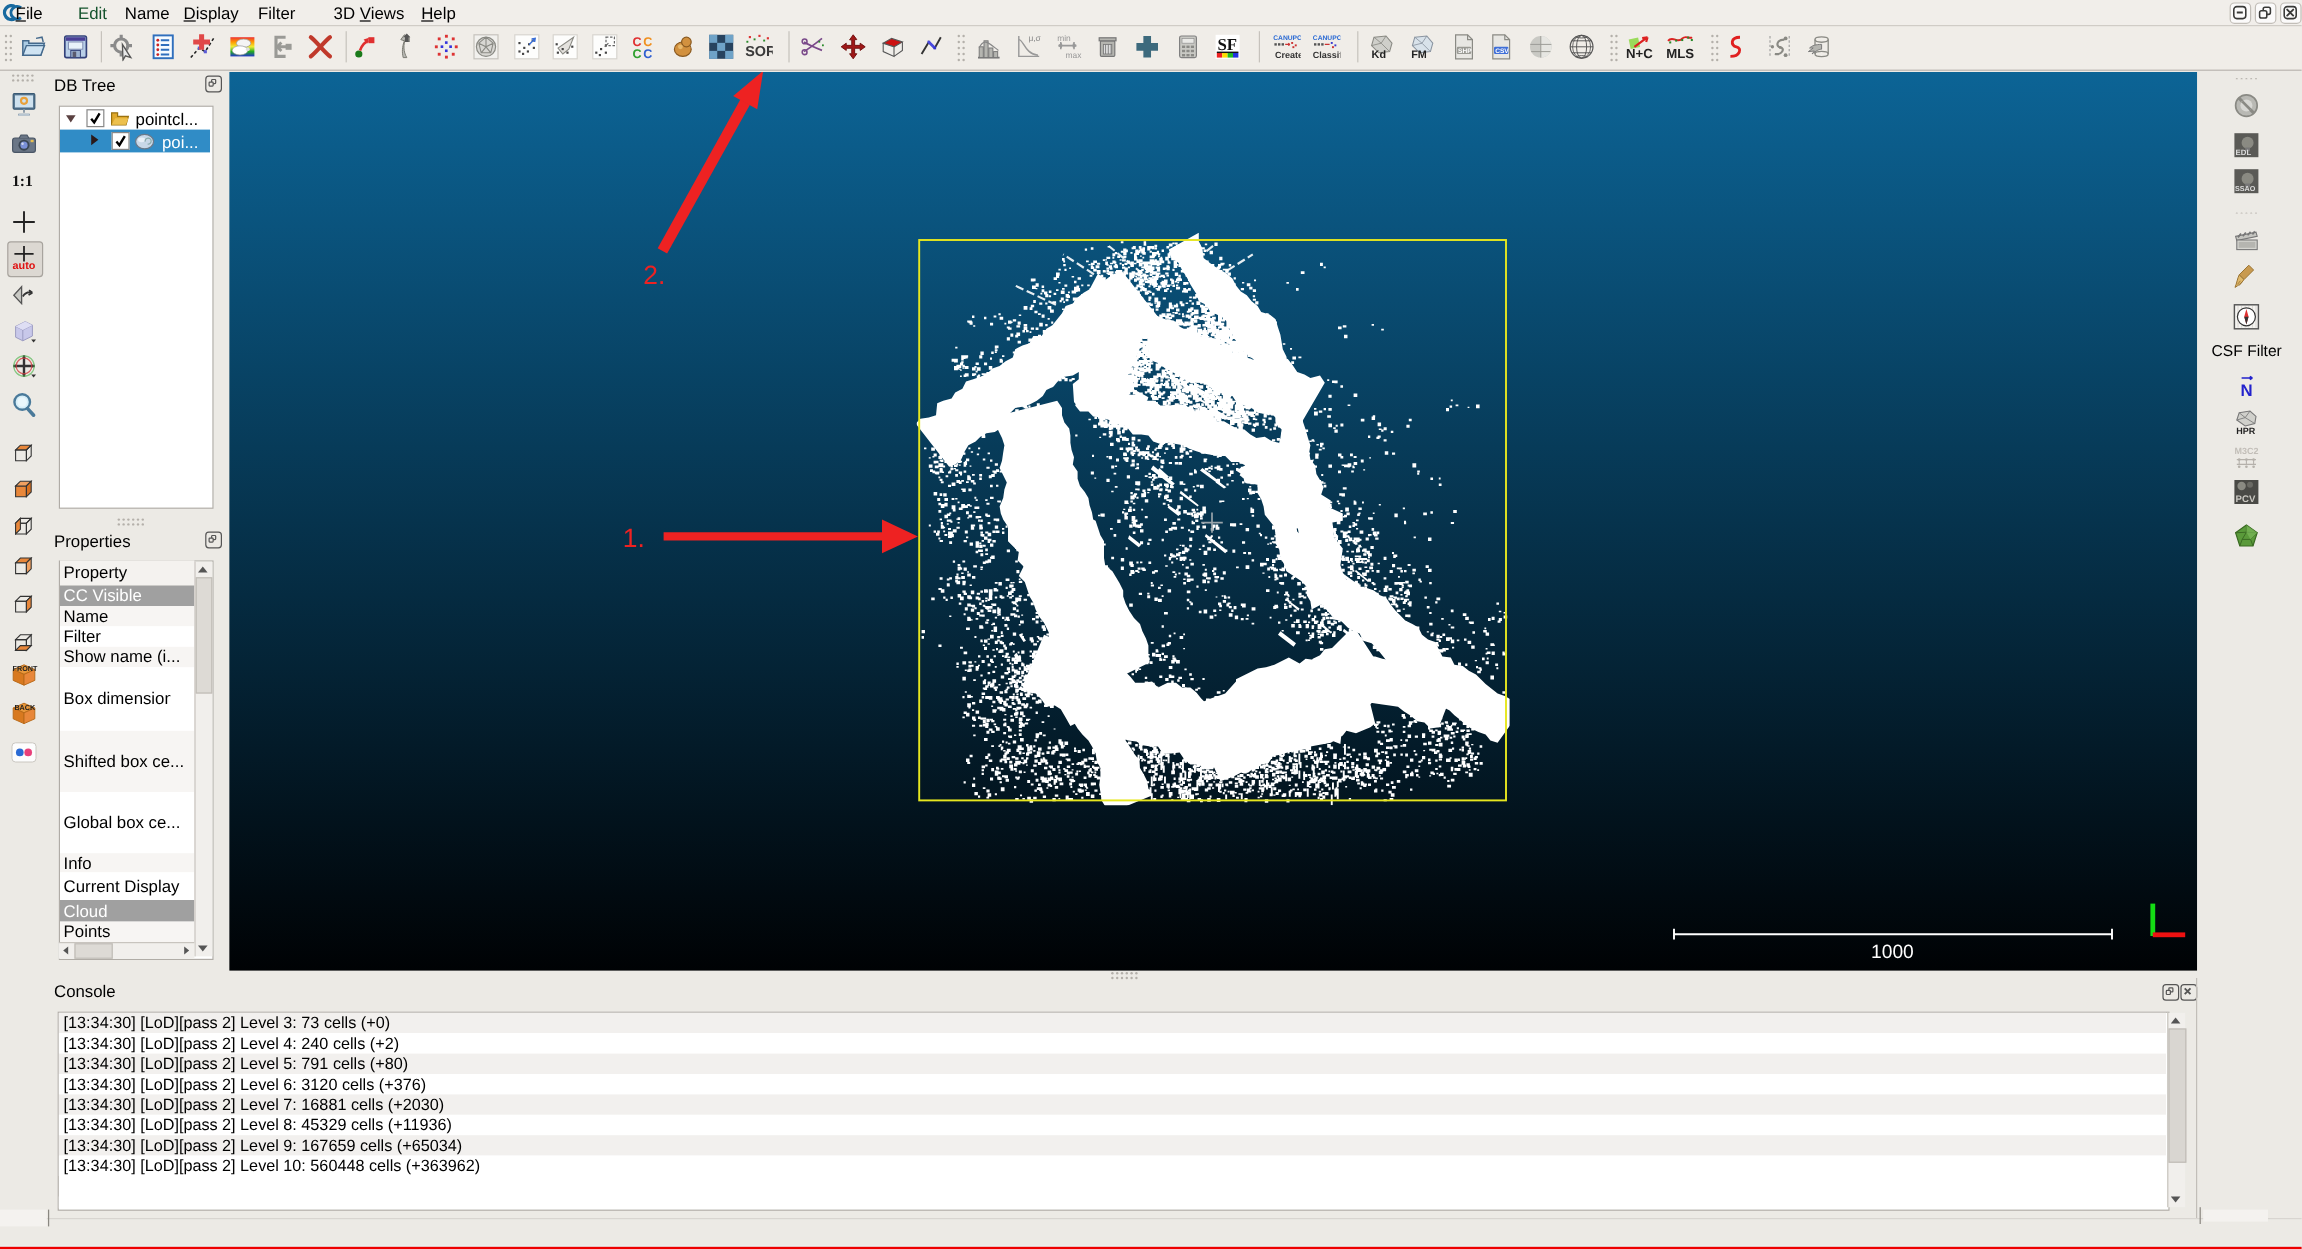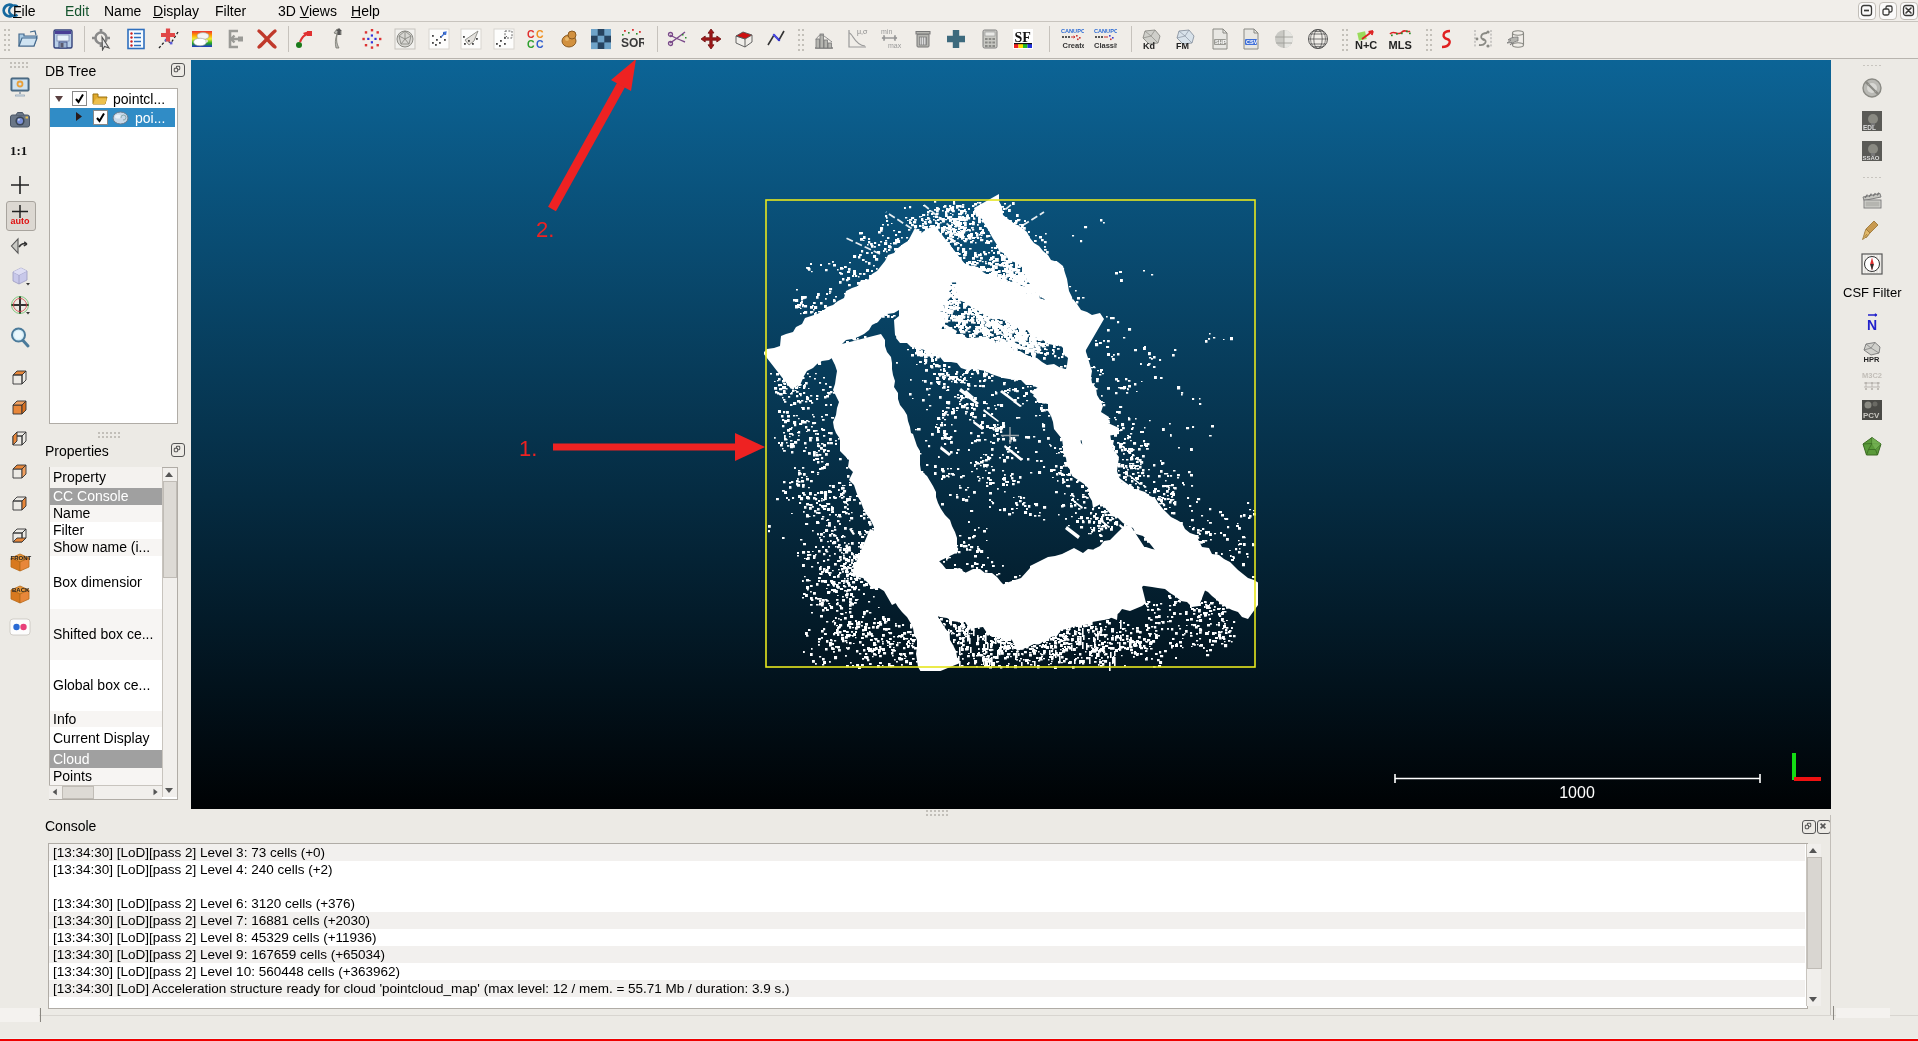--- a/index.html
+++ b/index.html
@@ -590,21 +590,21 @@
       <svg style="position:absolute;left:1px;top:1px" width="8" height="8" viewBox="0 0 19 19">
         <rect x="8" y="3" width="8" height="8" rx="1.5" fill="none" stroke="#555" stroke-width="2.4"></rect>
         <rect x="3" y="8" width="8" height="8" rx="1.5" fill="#ece9e4" stroke="#555" stroke-width="2.4"></rect>
       </svg>
     </div>
     <div style="position:absolute;left:49px;top:467px;width:127px;height:331px;background:#fff;border:1px solid #b0aca6"></div>
     <div style="position:absolute;left:50px;top:467px;width:112px;height:21px;background:#f4f2ef;border-bottom:1px solid #d8d5d0;overflow:hidden">
       <div style="position:absolute;left:3px;top:2px;font:14px 'Liberation Sans',sans-serif;color:#000;white-space:nowrap">Property</div>
     </div>
     <div style="position:absolute;left:50px;top:488px;width:112px;height:17px;background:#a0a0a0;overflow:hidden">
-      <div style="position:absolute;left:3px;top:0px;font:14px 'Liberation Sans',sans-serif;color:#fff;white-space:nowrap">CC Console</div>
+      <div style="position:absolute;left:3px;top:0px;font:14px 'Liberation Sans',sans-serif;color:#fff;white-space:nowrap">CC Visible</div>
     </div>
     <div style="position:absolute;left:50px;top:505px;width:112px;height:17px;background:#f7f5f3;overflow:hidden">
       <div style="position:absolute;left:3px;top:0px;font:14px 'Liberation Sans',sans-serif;color:#000;white-space:nowrap">Name</div>
     </div>
     <div style="position:absolute;left:50px;top:522px;width:112px;height:17px;background:#fff;overflow:hidden">
       <div style="position:absolute;left:3px;top:0px;font:14px 'Liberation Sans',sans-serif;color:#000;white-space:nowrap">Filter</div>
     </div>
     <div style="position:absolute;left:50px;top:539px;width:112px;height:17px;background:#f7f5f3;overflow:hidden">
       <div style="position:absolute;left:3px;top:0px;font:14px 'Liberation Sans',sans-serif;color:#000;white-space:nowrap">Show name (i...</div>
     </div>
@@ -808,37 +808,37 @@
         <path d="M2 2 L8 8 M8 2 L2 8" stroke="#555" stroke-width="2"></path>
       </svg>
     </div>
     <div style="position:absolute;left:48px;top:843px;width:1758px;height:164px;background:#fff;border:1px solid #b0aca6"></div>
     <div style="position:absolute;left:49px;top:844px;width:1756px;height:17px;background:#f2f0ee">
       <span style="position:absolute;left:4px;top:1px;font:13.5px 'Liberation Sans',sans-serif;color:#000;white-space:pre">[13:34:30] [LoD][pass 2] Level 3: 73 cells (+0)</span>
     </div>
     <div style="position:absolute;left:49px;top:861px;width:1756px;height:17px;background:#fff">
       <span style="position:absolute;left:4px;top:1px;font:13.5px 'Liberation Sans',sans-serif;color:#000;white-space:pre">[13:34:30] [LoD][pass 2] Level 4: 240 cells (+2)</span>
     </div>
+    <div style="position:absolute;left:49px;top:878px;width:1756px;height:17px;background:#f2f0ee">
+      <span style="position:absolute;left:4px;top:1px;font:13.5px 'Liberation Sans',sans-serif;color:#000;white-space:pre">[13:34:30] [LoD][pass 2] Level 5: 791 cells (+80)</span>
+    </div>
     <div style="position:absolute;left:49px;top:895px;width:1756px;height:17px;background:#fff">
       <span style="position:absolute;left:4px;top:1px;font:13.5px 'Liberation Sans',sans-serif;color:#000;white-space:pre">[13:34:30] [LoD][pass 2] Level 6: 3120 cells (+376)</span>
     </div>
     <div style="position:absolute;left:49px;top:912px;width:1756px;height:17px;background:#f2f0ee">
       <span style="position:absolute;left:4px;top:1px;font:13.5px 'Liberation Sans',sans-serif;color:#000;white-space:pre">[13:34:30] [LoD][pass 2] Level 7: 16881 cells (+2030)</span>
     </div>
     <div style="position:absolute;left:49px;top:929px;width:1756px;height:17px;background:#fff">
       <span style="position:absolute;left:4px;top:1px;font:13.5px 'Liberation Sans',sans-serif;color:#000;white-space:pre">[13:34:30] [LoD][pass 2] Level 8: 45329 cells (+11936)</span>
     </div>
     <div style="position:absolute;left:49px;top:946px;width:1756px;height:17px;background:#f2f0ee">
       <span style="position:absolute;left:4px;top:1px;font:13.5px 'Liberation Sans',sans-serif;color:#000;white-space:pre">[13:34:30] [LoD][pass 2] Level 9: 167659 cells (+65034)</span>
     </div>
     <div style="position:absolute;left:49px;top:963px;width:1756px;height:17px;background:#fff">
       <span style="position:absolute;left:4px;top:1px;font:13.5px 'Liberation Sans',sans-serif;color:#000;white-space:pre">[13:34:30] [LoD][pass 2] Level 10: 560448 cells (+363962)</span>
-    </div>
-    <div style="position:absolute;left:49px;top:980px;width:1756px;height:17px;background:#f2f0ee">
-      <span style="position:absolute;left:4px;top:1px;font:13.5px 'Liberation Sans',sans-serif;color:#000;white-space:pre">[13:34:30] [LoD] Acceleration structure ready for cloud 'pointcloud_map' (max level: 12 / mem. = 55.71 Mb / duration: 3.9 s.)</span>
     </div>
     <div style="position:absolute;left:49px;top:997px;width:1756px;height:10px;background:#fff"></div>
     <div style="position:absolute;left:1806px;top:844px;width:14px;height:162px;background:#f1efec;border-left:1px solid #c8c4be"></div>
     <svg style="position:absolute;left:1807px;top:846px" width="12" height="10" viewBox="0 0 12 10">
       <path d="M2 7 L6 2 L10 7 Z" fill="#555"></path>
     </svg>
     <svg style="position:absolute;left:1807px;top:994px" width="12" height="10" viewBox="0 0 12 10">
       <path d="M2 3 L6 8 L10 3 Z" fill="#555"></path>
     </svg>
     <div style="position:absolute;left:1807px;top:857px;width:13px;height:110px;background:#d9d6d1;border:1px solid #c0bcb6"></div>

